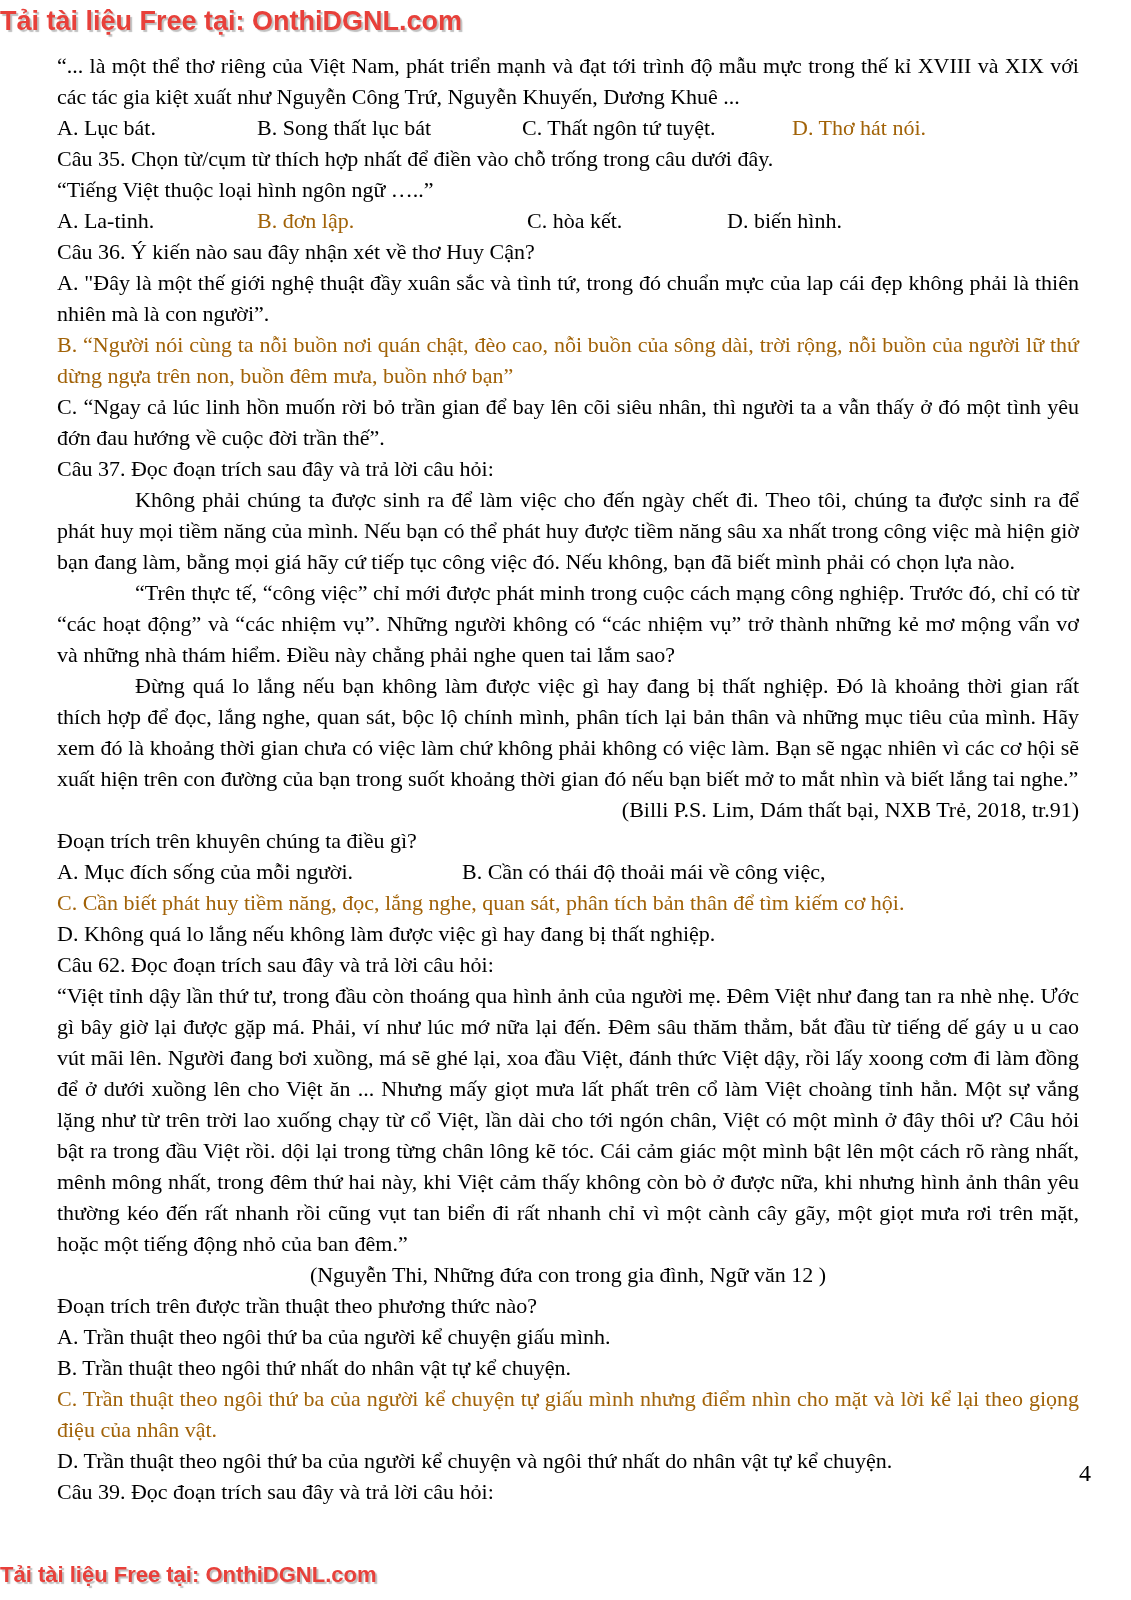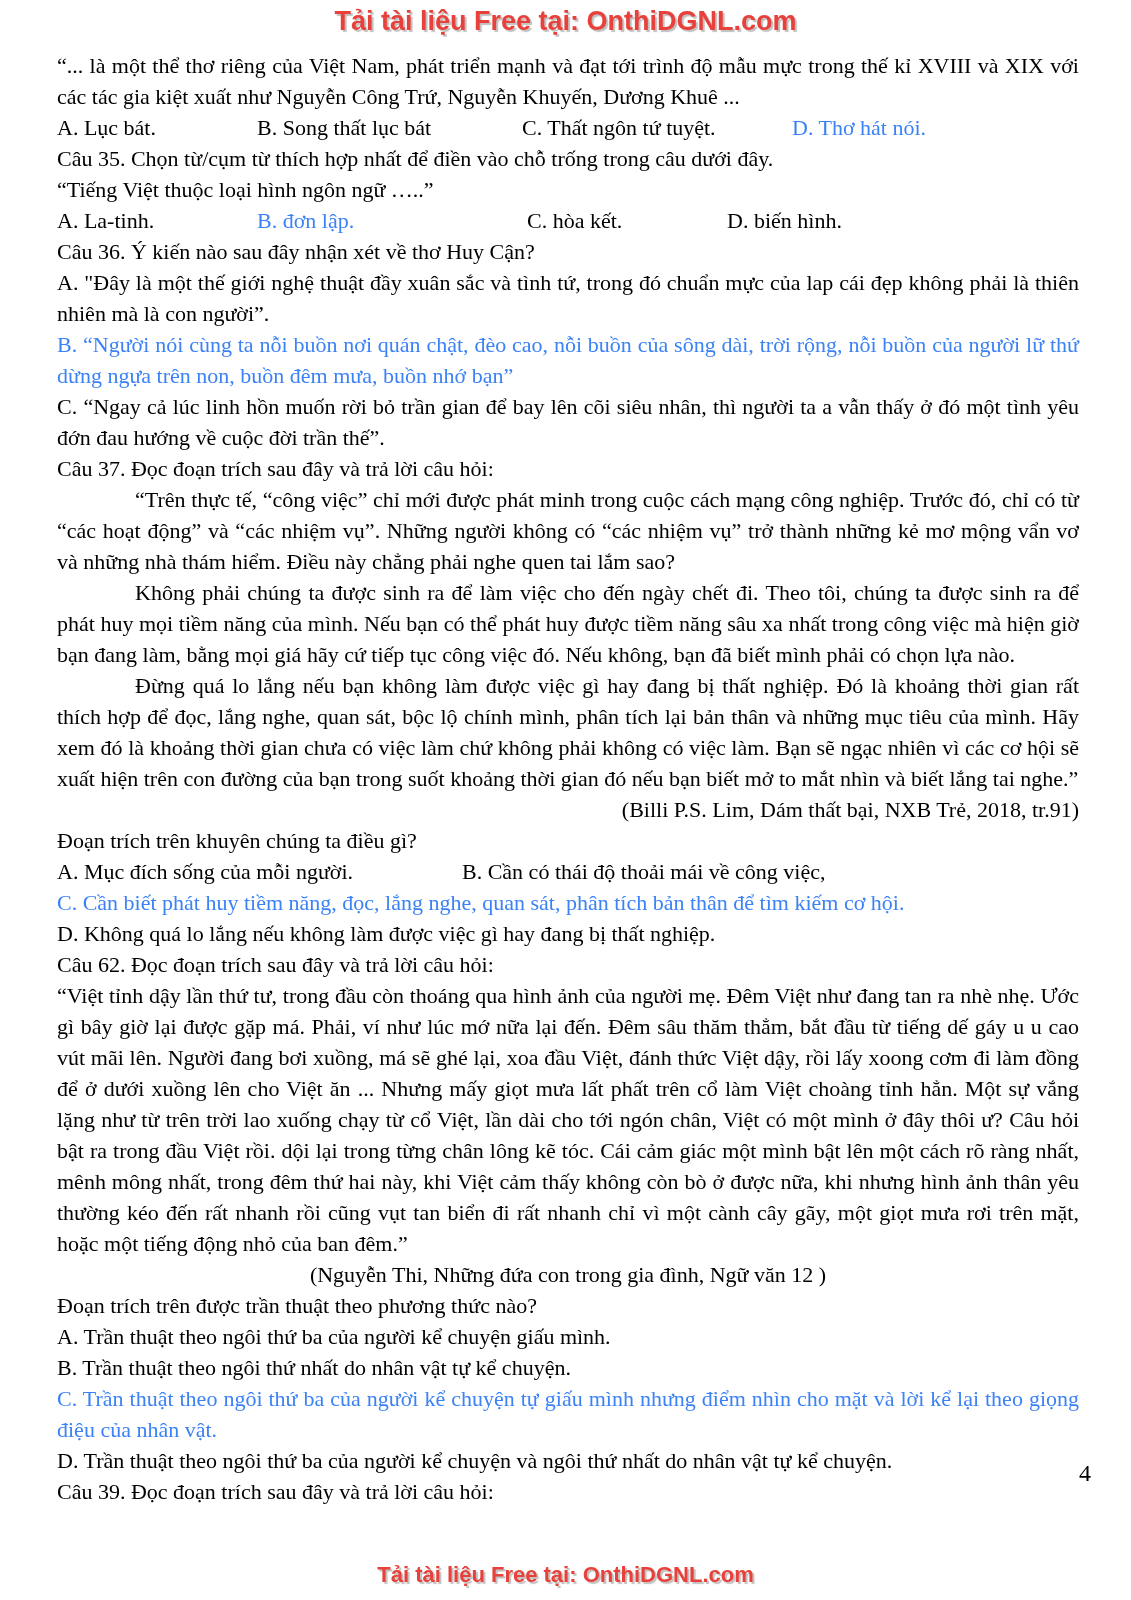--- a/index.html
+++ b/index.html
@@ -7,33 +7,32 @@
     position:relative;
     width:1131px; height:1600px;
     background:#ffffff;
     font-family:"Liberation Serif", serif;
     font-size:22px; line-height:31px;
     color:#000000;
     overflow:hidden;
   }
   .banner {
     position:absolute; left:0; width:100%;
-    text-align:center;
     font-family:"Liberation Sans", sans-serif;
     font-weight:bold;
     color:#e8403a;
   }
   .banner.top { top:6px; font-size:27px; text-shadow:2px 2px 1px rgba(140,140,140,.55); }
   .banner.bottom { bottom:10px; font-size:22px; text-shadow:2px 2px 1px rgba(140,140,140,.55); }
   .doc {
     position:absolute; left:57px; top:50px; width:1022px;
   }
   .doc p { margin:0; text-align:justify; }
   .bold { font-weight:normal; }
-  .red { color:#3b82f6; }
+  .red { color:#a16207; }
   .indent { text-indent:78px; }
   .row { display:grid; }
   .row span { display:block; }
   .row-4a { grid-template-columns:200px 265px 270px 1fr; }
   .row-4b { grid-template-columns:200px 270px 200px 1fr; }
   .row-2  { grid-template-columns:405px 1fr; }
   .right { text-align:right !important; }
   .center { text-align:center !important; }
   .pagenum {
     position:absolute; right:40px; top:1458px;
@@ -67,22 +66,22 @@
       <span>C. hòa kết.</span>
       <span>D. biến hình.</span>
     </div>
 
     <p class="bold">Câu 36. Ý kiến nào sau đây nhận xét về thơ Huy Cận?</p>
     <p>A. "Đây là một thế giới nghệ thuật đầy xuân sắc và tình tứ, trong đó chuẩn mực của lap cái đẹp không phải là thiên nhiên mà là con người”.</p>
     <p class="red">B. “Người nói cùng ta nỗi buồn nơi quán chật, đèo cao, nỗi buồn của sông dài, trời rộng, nỗi buồn của người lữ thứ dừng ngựa trên non, buồn đêm mưa, buồn nhớ bạn”</p>
     <p>C. “Ngay cả lúc linh hồn muốn rời bỏ trần gian để bay lên cõi siêu nhân, thì người ta a vẫn thấy ở đó một tình yêu đớn đau hướng về cuộc đời trần thế”.</p>
 
     <p class="bold">Câu 37. Đọc đoạn trích sau đây và trả lời câu hỏi:</p>
+    <p class="indent">Không phải chúng ta được sinh ra để làm việc cho đến ngày chết đi. Theo tôi, chúng ta được sinh ra để phát huy mọi tiềm năng của mình. Nếu bạn có thể phát huy được tiềm năng sâu xa nhất trong công việc mà hiện giờ bạn đang làm, bằng mọi giá hãy cứ tiếp tục công việc đó. Nếu không, bạn đã biết mình phải có chọn lựa nào.</p>
     <p class="indent">“Trên thực tế, “công việc” chỉ mới được phát minh trong cuộc cách mạng công nghiệp. Trước đó, chỉ có từ “các hoạt động” và “các nhiệm vụ”. Những người không có “các nhiệm vụ” trở thành những kẻ mơ mộng vẩn vơ và những nhà thám hiểm. Điều này chẳng phải nghe quen tai lắm sao?</p>
-    <p class="indent">Không phải chúng ta được sinh ra để làm việc cho đến ngày chết đi. Theo tôi, chúng ta được sinh ra để phát huy mọi tiềm năng của mình. Nếu bạn có thể phát huy được tiềm năng sâu xa nhất trong công việc mà hiện giờ bạn đang làm, bằng mọi giá hãy cứ tiếp tục công việc đó. Nếu không, bạn đã biết mình phải có chọn lựa nào.</p>
     <p class="indent">Đừng quá lo lắng nếu bạn không làm được việc gì hay đang bị thất nghiệp. Đó là khoảng thời gian rất thích hợp để đọc, lắng nghe, quan sát, bộc lộ chính mình, phân tích lại bản thân và những mục tiêu của mình. Hãy xem đó là khoảng thời gian chưa có việc làm chứ không phải không có việc làm. Bạn sẽ ngạc nhiên vì các cơ hội sẽ xuất hiện trên con đường của bạn trong suốt khoảng thời gian đó nếu bạn biết mở to mắt nhìn và biết lắng tai nghe.”</p>
     <p class="right">(Billi P.S. Lim, Dám thất bại, NXB Trẻ, 2018, tr.91)</p>
     <p class="bold">Đoạn trích trên khuyên chúng ta điều gì?</p>
     <div class="row row-2">
       <span>A. Mục đích sống của mỗi người.</span>
       <span>B. Cần có thái độ thoải mái về công việc,</span>
     </div>
     <p class="red">C. Cần biết phát huy tiềm năng, đọc, lắng nghe, quan sát, phân tích bản thân để tìm kiếm cơ hội.</p>
     <p>D. Không quá lo lắng nếu không làm được việc gì hay đang bị thất nghiệp.</p>
 

